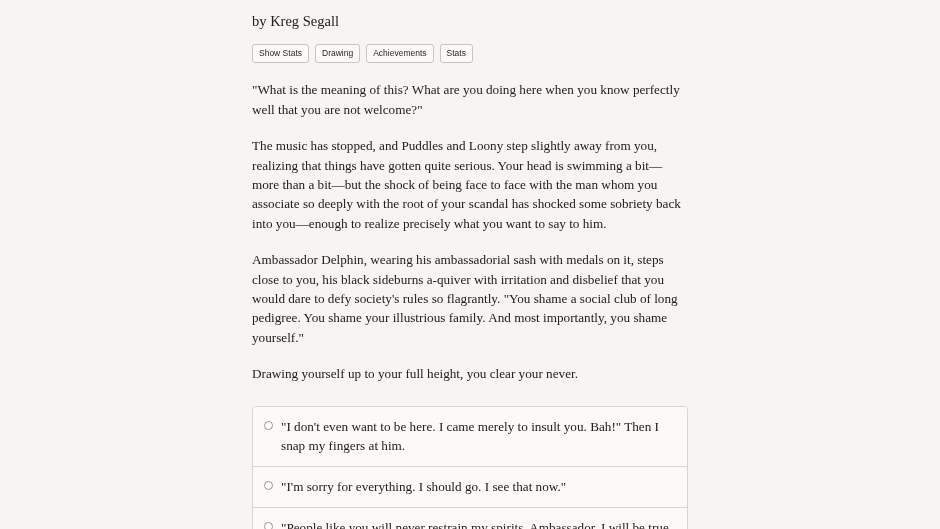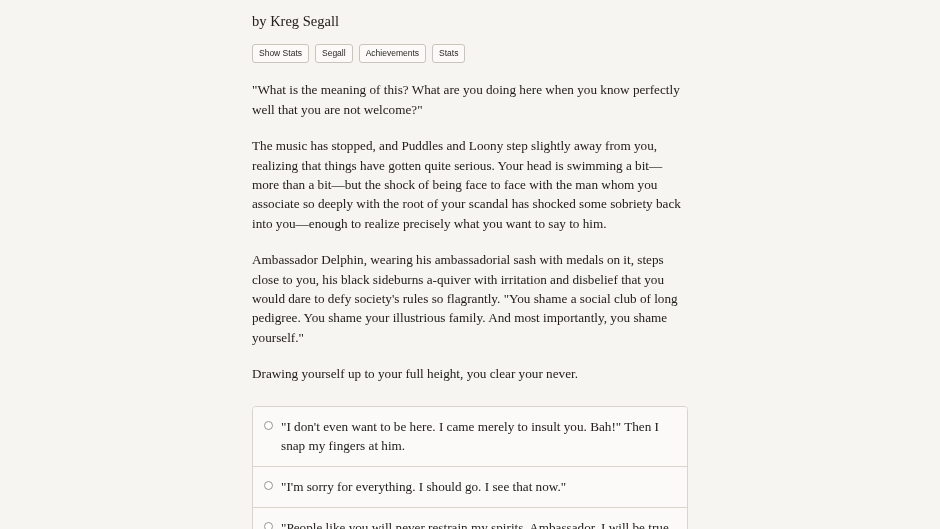--- a/index.html
+++ b/index.html
@@ -96,21 +96,21 @@
 </head>
 <body>
 
 <div class="page">
   <div class="content">
 
     <div class="byline">by Kreg Segall</div>
 
     <div class="button-row">
       <button class="small-btn">Show Stats</button>
-      <button class="small-btn">Segall</button>
+      <button class="small-btn">Drawing</button>
       <button class="small-btn">Achievements</button>
       <button class="small-btn">Stats</button>
     </div>
 
     <p class="story">"What is the meaning of this? What are you doing here when you know perfectly well that you are not welcome?"</p>
     <p class="story">The music has stopped, and Puddles and Loony step slightly away from you, realizing that things have gotten quite serious. Your head is swimming a bit—more than a bit—but the shock of being face to face with the man whom you associate so deeply with the root of your scandal has shocked some sobriety back into you—enough to realize precisely what you want to say to him.</p>
     <p class="story">Ambassador Delphin, wearing his ambassadorial sash with medals on it, steps close to you, his black sideburns a-quiver with irritation and disbelief that you would dare to defy society's rules so flagrantly. "You shame a social club of long pedigree. You shame your illustrious family. And most importantly, you shame yourself."</p>
     <p class="story">Drawing yourself up to your full height, you clear your never.</p>
 
     <div class="choices">

